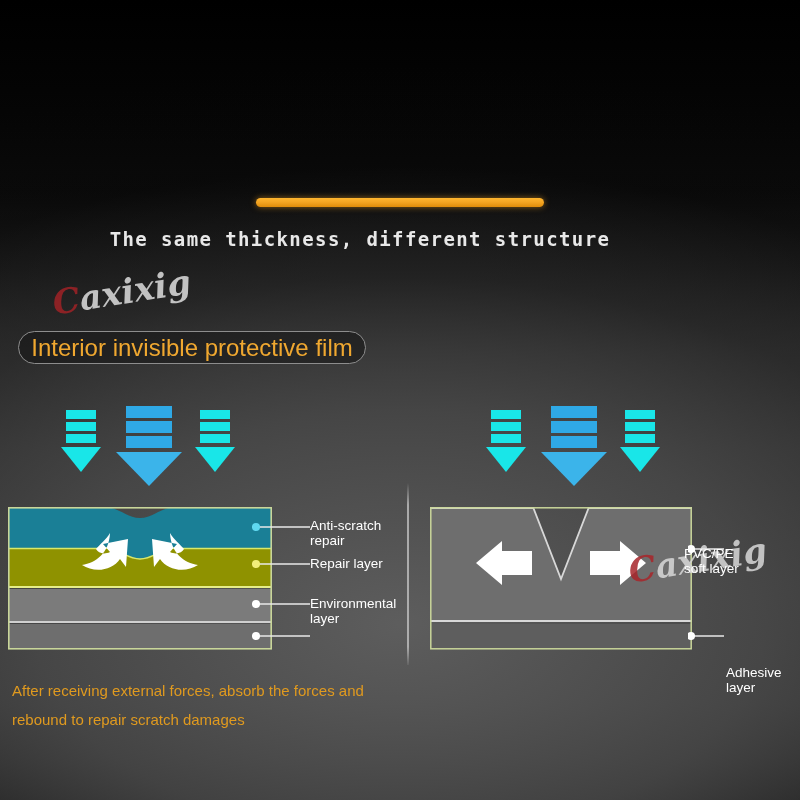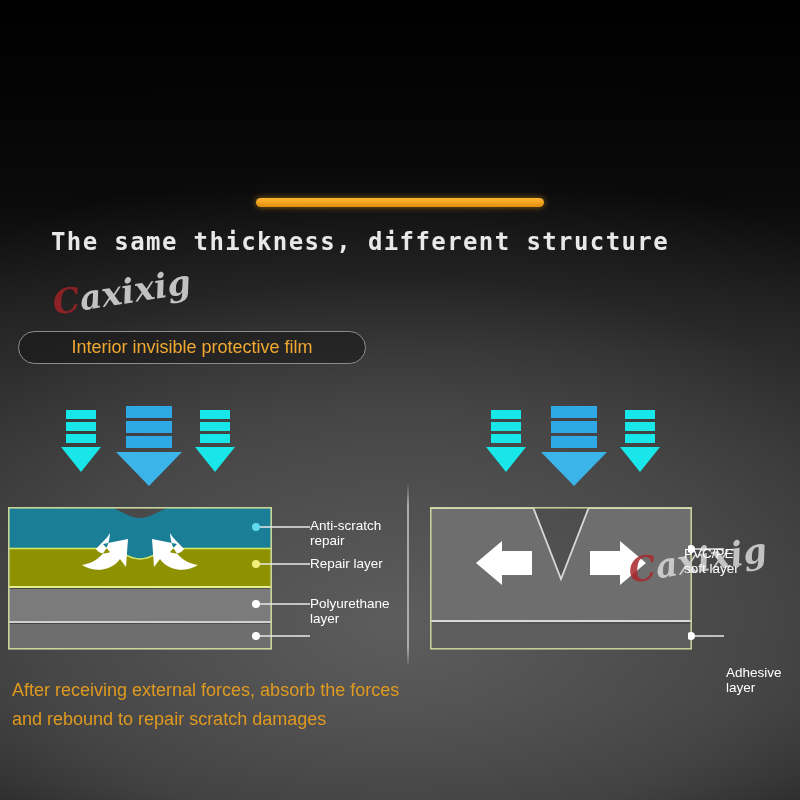--- a/index.html
+++ b/index.html
@@ -33,21 +33,21 @@
     width: 288px; height: 9px;
     border-radius: 5px;
     background: linear-gradient(to bottom, #ffb52e 0%, #f5a623 45%, #e08c0a 100%);
     box-shadow: 0 0 6px rgba(245,166,35,0.55);
   }
   #subtitle {
     position: absolute; left: 0; top: 228px; width: 720px;
     text-align: center;
     color: #e8e8e8;
     font-family: "DejaVu Sans Mono", monospace;
-    font-size: 24px;
+    font-size: 19px;
     font-weight: bold;
     letter-spacing: 1.4px;
     white-space: nowrap;
   }
   
   .watermark {
     position: absolute;
     font-family: "DejaVu Serif", serif;
     font-style: italic;
     font-weight: bold;
@@ -77,21 +77,21 @@
     background: linear-gradient(to bottom, rgba(190,190,190,0) 0%, rgba(200,200,200,0.75) 12%, rgba(200,200,200,0.75) 90%, rgba(190,190,190,0.1) 100%);
   }
   
   .pill {
     position: absolute;
     height: 33px;
     border: 1.6px solid #8d8d8d;
     border-radius: 17px;
     background: rgba(22,22,22,0.55);
     display: flex; align-items: center; justify-content: center;
-    font-size: 18px;
+    font-size: 24px;
     white-space: nowrap;
   }
   #pill-left  { left: 18px;  top: 331px; width: 348px; color: #f0a830; }
   #pill-right { left: 426px; top: 331px; width: 348px; color: #ffffff; }
   
   .arrow-group { position: absolute; }
   
   #diagram-left {
     position: absolute; left: 8px; top: 507px;
     width: 264px; height: 144px;
@@ -104,21 +104,21 @@
     white-space: pre-line;
   }
   
   #diagram-right {
     position: absolute; left: 430px; top: 507px;
     width: 262px; height: 144px;
   }
   
   .caption {
     position: absolute;
-    font-size: 18px;
+    font-size: 15px;
     line-height: 29px;
   }
   #caption-left  { left: 12px;  top: 676px; width: 392px; color: #e09a1f; }
   #caption-right { left: 414px; top: 676px; width: 378px; color: #f2f2f2; }
 </style>
 </head>
 <body>
 
 <div id="stage">
 
@@ -215,21 +215,21 @@
     <line x1="0" y1="129" x2="58" y2="129" stroke="#e8e8e8" stroke-width="1.6"></line>
     <circle cx="4" cy="20" r="4" fill="#5fd8f0"></circle>
     <circle cx="4" cy="57" r="4" fill="#f2ee7a"></circle>
     <circle cx="4" cy="97" r="4" fill="#ffffff"></circle>
     <circle cx="4" cy="129" r="4" fill="#ffffff"></circle>
   </svg>
 
   <div class="layer-label" style="left:310px; top:518px;">Anti-scratch
 repair</div>
   <div class="layer-label" style="left:310px; top:556px;">Repair layer</div>
-  <div class="layer-label" style="left:310px; top:596px;">Polyurethane
+  <div class="layer-label" style="left:310px; top:596px;">Environmental
 layer</div>
 
   <div id="center-divider"></div>
 
   <div id="diagram-right">
     <svg width="262" height="144" style="position:absolute;left:0;top:0;">
 
       <path d="M0,0 L103,0 L131,72 L159,0 L262,0 L262,114 L0,114 Z" fill="#6e6e6e"></path>
 
       <path d="M103,0 L131,72 L159,0" stroke="#d8d8d8" stroke-width="1.8" fill="none"></path>

